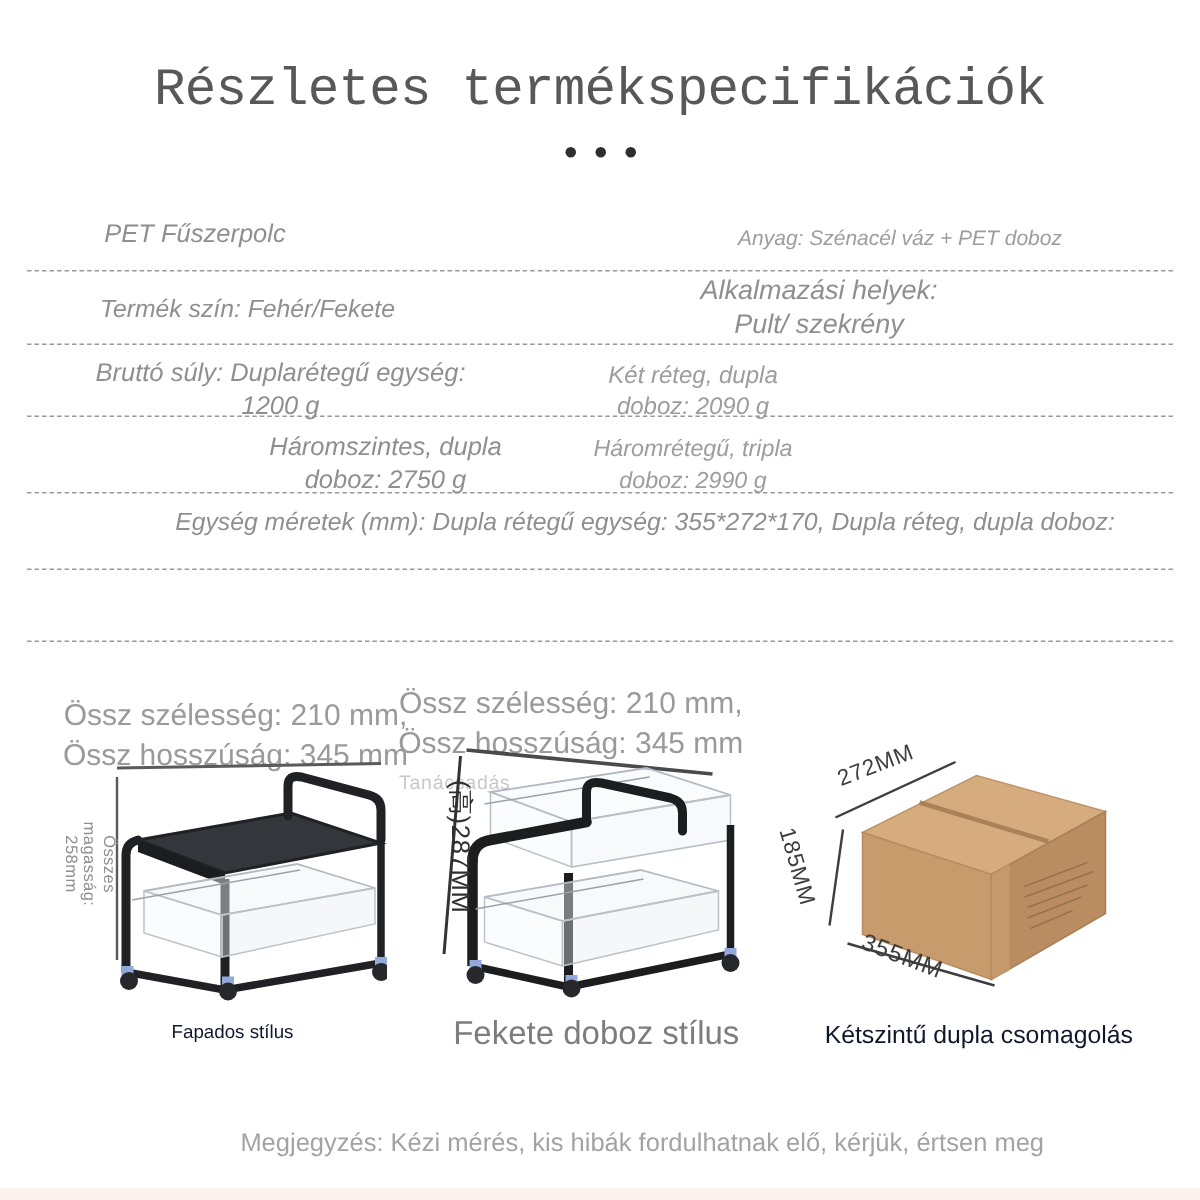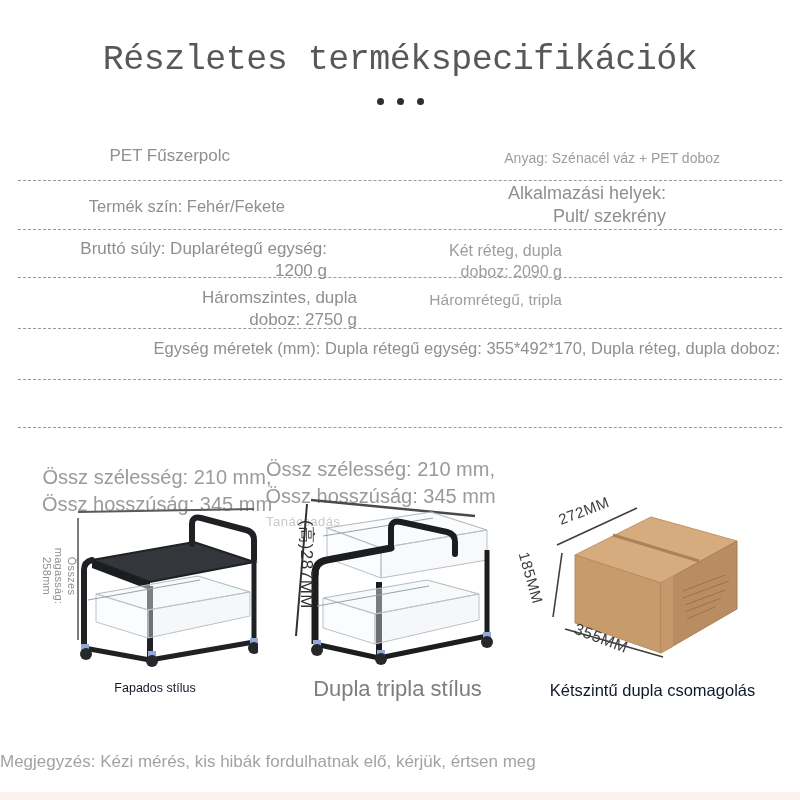--- a/index.html
+++ b/index.html
@@ -5,32 +5,32 @@
   html,body{margin:0;padding:0;background:#fff;}
   #page{position:relative;width:800px;height:800px;background:#ffffff;overflow:hidden;
         font-family:"Liberation Sans","DejaVu Sans",sans-serif;}
   .abs{position:absolute;}
   
   .title{left:0;top:40px;width:800px;text-align:center;font-size:35px;color:#58585b;letter-spacing:-0.5px;font-family:Liberation Mono, monospace;}
   .dots{left:0;top:98px;width:800px;display:flex;justify-content:center;gap:13px;}
   .dots i{width:7px;height:7px;border-radius:50%;background:#2e2e2e;display:block;}
   
   .divider{height:0;border-top:1.5px dashed #9a9a9a;left:18px;width:764px;}
-  .cell{color:#8f8f8f;text-align:right;line-height:22px;}
+  .cell{color:#8f8f8f;text-align:center;line-height:22px;font-style:italic;}
   .c-light{color:#9d9d9d;}
   
   .dimtext{font-size:20px;color:#9a9a9a;line-height:27px;text-align:center;}
   .rotwrap{position:absolute;}
   .rot90{transform:rotate(90deg);transform-origin:0 0;}
   .vlabel1{width:112px;font-size:11px;line-height:12.5px;color:#8f8f8f;text-align:center;letter-spacing:.3px;}
   .vlabel2{width:118px;font-size:17px;color:#2f2f30;letter-spacing:.5px;white-space:nowrap;}
   .boxdim{font-size:15px;color:#3d3d3d;letter-spacing:.6px;font-weight:500;white-space:nowrap;}
   .caption{color:#0f172a;text-align:center;}
   .watermark{font-size:13px;color:#9b9b9b;opacity:.55;letter-spacing:.5px;}
-  .note{left:0;top:752px;width:696px;text-align:left;font-size:17px;color:#a3a3a3;}
+  .note{left:0;top:752px;width:696px;text-align:right;font-size:17px;color:#a3a3a3;}
   .strip{left:0;bottom:0;width:800px;height:8px;}
 </style>
 </head>
 <body>
 
 <div id="page">
 
   <div class="abs title">Részletes termékspecifikációk</div>
   <div class="abs dots">
       <i></i>
@@ -62,24 +62,25 @@
     <div>Két réteg, dupla</div>
     <div>doboz: 2090 g</div>
   </div>
 
   <div class="abs cell" style="left:157px;top:287px;width:200px;font-size:17px">
     <div>Háromszintes, dupla</div>
     <div>doboz: 2750 g</div>
   </div>
   <div class="abs cell c-light" style="left:362px;top:289px;width:200px;font-size:15.5px;line-height:21px">
     <div>Háromrétegű, tripla</div>
+    <div>doboz: 2990 g</div>
   </div>
 
   <div class="abs cell" style="left:80px;top:337px;width:700px;font-size:16.5px">
-    <div>Egység méretek (mm): Dupla rétegű egység: 355*492*170, Dupla réteg, dupla doboz:</div>
+    <div>Egység méretek (mm): Dupla rétegű egység: 355*272*170, Dupla réteg, dupla doboz:</div>
   </div>
 
 
   <div class="abs dimtext" style="left:32px;top:464px;width:250px">
     <div>Össz szélesség: 210 mm,</div>
     <div>Össz hosszúság: 345 mm</div>
   </div>
 
   <svg class="abs" style="left:58px;top:496px" width="200" height="172" viewBox="0 0 200 172">
     <line x1="20" y1="16" x2="196" y2="13" stroke="#5a5a5a" stroke-width="2"></line>
@@ -151,21 +152,21 @@
     <rect x="94" y="164" width="8" height="7" fill="#93a9da"></rect>
     <circle cx="98" cy="173" r="6" fill="#26282c"></circle>
     <rect x="200" y="146" width="8" height="7" fill="#93a9da"></rect>
     <circle cx="204" cy="156" r="6" fill="#26282c"></circle>
   </svg>
 
   <div class="rotwrap" style="left:318px;top:520px">
     <div class="rot90 vlabel2">(高)287MM</div>
   </div>
 
-  <div class="abs caption" style="left:280px;top:676px;width:235px;font-size:22px;color:#7d7d7d">Dupla tripla stílus</div>
+  <div class="abs caption" style="left:280px;top:676px;width:235px;font-size:22px;color:#7d7d7d">Fekete doboz stílus</div>
 
   <svg class="abs" style="left:545px;top:495px" width="215" height="170" viewBox="0 0 215 170">
     <line x1="12" y1="50" x2="92" y2="13" stroke="#3e3e3e" stroke-width="1.6"></line>
     <line x1="17" y1="58" x2="8" y2="122" stroke="#3e3e3e" stroke-width="1.6"></line>
     <line x1="20" y1="134" x2="118" y2="162" stroke="#3e3e3e" stroke-width="1.6"></line>
     <polygon points="30,60 106,22 192,46 116,88" fill="#d6ab7e" stroke="#bf9468" stroke-width="1"></polygon>
     <line x1="68" y1="40" x2="154" y2="66" stroke="#a37b53" stroke-width="3" opacity="0.85"></line>
     <polygon points="30,60 116,88 116,158 30,128" fill="#c89b6d" stroke="#b78c61" stroke-width="1"></polygon>
     <polygon points="116,88 192,46 192,114 116,158" fill="#b98d61" stroke="#a87f56" stroke-width="1"></polygon>
     <polygon points="116,88 128,81 128,152 116,158" fill="#c69a6e" opacity="0.9"></polygon>

